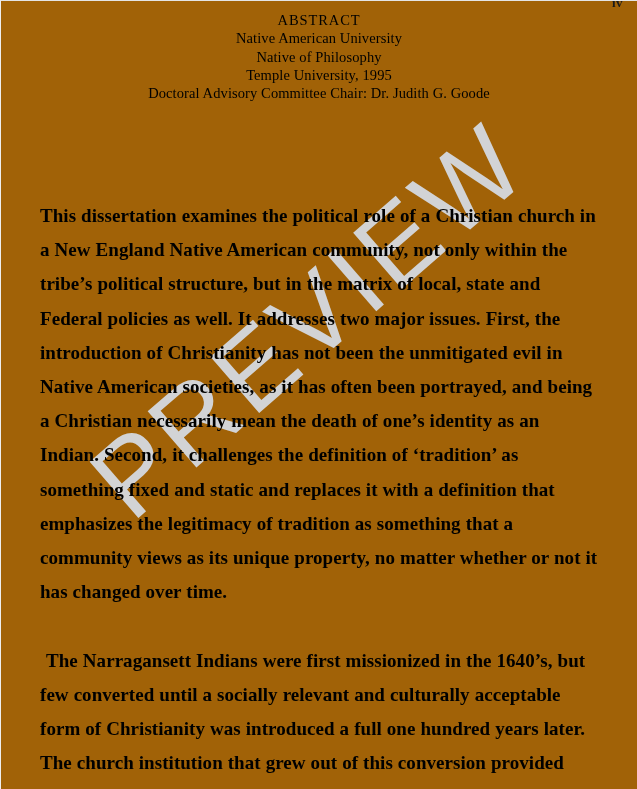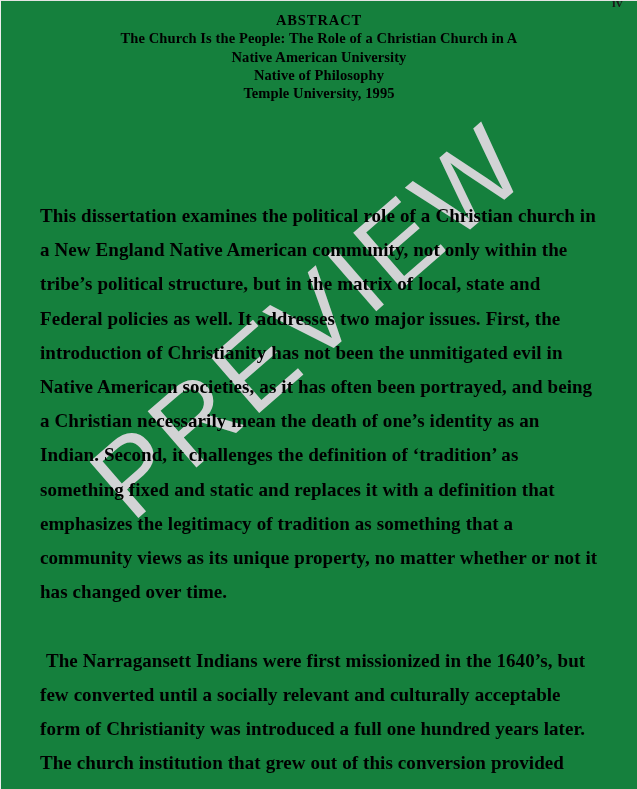--- a/index.html
+++ b/index.html
@@ -10,21 +10,21 @@
   }
   body {
     font-family: "Liberation Serif", "DejaVu Serif", serif;
     color: #000000;
   }
 
   #page {
     position: relative;
     width: 637px;
     height: 789px;
-    background: #15803d;
+    background: #a16207;
     overflow: hidden;
     box-sizing: border-box;
     border-top: 1px solid #e4e4e4;
     border-left: 1px solid #eeeeee;
   }
 
   
   .folio {
     position: absolute;
     top: -6px;
@@ -61,21 +61,21 @@
   .title-block {
     position: absolute;
     left: 0;
     right: 0;
     top: 10px;
     text-align: center;
     z-index: 3;
   }
   .title-line {
     font-size: 14.5px;
-    font-weight: bold;
+    font-weight: normal;
     line-height: 18.3px;
     letter-spacing: 0.1px;
     white-space: nowrap;
   }
   .title-line.heading {
     letter-spacing: 0.9px;
   }
 
   
   .body-block {
@@ -103,24 +103,24 @@
 <body>
 
 <div id="page">
 
   <div class="folio">iv</div>
 
   <div class="watermark">PREVIEW</div>
 
   <div class="title-block">
     <div class="title-line heading">ABSTRACT</div>
-    <div class="title-line">The Church Is the People:  The Role of a Christian Church in A</div>
     <div class="title-line">Native American University</div>
     <div class="title-line">Native of Philosophy</div>
     <div class="title-line">Temple University, 1995</div>
+    <div class="title-line">Doctoral Advisory Committee Chair: Dr. Judith G. Goode</div>
   </div>
 
   <div class="body-block">
     <p class="para first">This dissertation examines the political role of a Christian church in a New England Native American community, not only within the tribe’s political structure, but in the matrix of local, state and Federal policies as well.  It addresses two major issues.  First, the introduction of Christianity has not been the unmitigated evil in Native American societies, as it has often been portrayed, and being a Christian necessarily mean the death of one’s identity as an Indian.  Second, it challenges the definition of ‘tradition’ as something fixed and static and replaces it with a definition that emphasizes the legitimacy of tradition as something that a community views as its unique property, no matter whether or not it has changed over time.</p>
     <p class="para second">The Narragansett Indians were first missionized in the 1640’s, but few converted until a socially relevant and culturally acceptable form of Christianity was introduced a full one hundred years later.  The church institution that grew out of this conversion provided stability for the tribe for the next 200 years until a series of Federal legislation provided a means for the tribe to establish and maintain a form of tribal government separate from that of the church.  As more resources become available through the tribe, fewer recognized the authority of the church.  However, those who continue to attend the church</p>
   </div>
 
 </div>
 
 </body></html>

